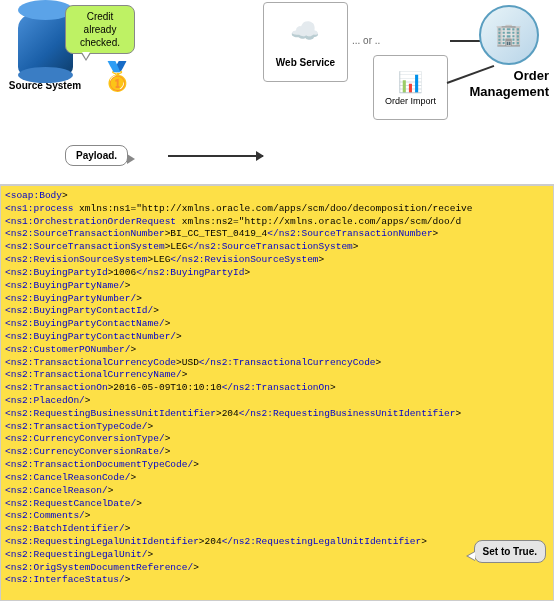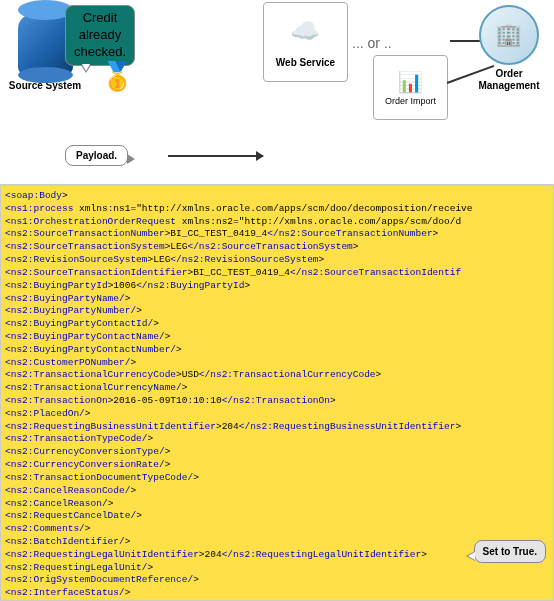--- a/index.html
+++ b/index.html
@@ -69,25 +69,25 @@
       text-align: center;
       margin-top: 5px;
       line-height: 1.2;
     }
 
     
     .credit-bubble {
       position: absolute;
       left: 65px;
       top: 5px;
-      background: #0f766e;
+      background: #bef264;
       border: 1.5px solid #888;
       border-radius: 8px;
       padding: 4px 6px;
-      font-size: 13px;
+      font-size: 10px;
       color: #000;
       text-align: center;
       line-height: 1.3;
       width: 70px;
     }
     .credit-bubble::before {
       content: '';
       position: absolute;
       bottom: -8px;
       left: 15px;
@@ -180,21 +180,21 @@
       color: #000;
       text-align: center;
       margin-top: 12px;
     }
 
     
     .or-text {
       position: absolute;
       left: 352px;
       top: 35px;
-      font-size: 14px;
+      font-size: 10px;
       color: #666;
     }
 
     
     .order-import-box {
       position: absolute;
       left: 373px;
       top: 55px;
       width: 75px;
       height: 65px;
@@ -251,24 +251,24 @@
       height: 60px;
       border-radius: 50%;
       background: linear-gradient(135deg, #e8f4f8 0%, #b8d4e8 100%);
       border: 2px solid #5a9ec0;
       display: flex;
       align-items: center;
       justify-content: center;
       font-size: 22px;
     }
     .order-mgmt-label {
-      font-size: 10px;
+      font-size: 13px;
       font-weight: bold;
       color: #000;
-      text-align: center;
+      text-align: right;
       margin-top: 3px;
       line-height: 1.2;
     }
 
     
     .diagonal-line {
       position: absolute;
       left: 447px;
       top: 82px;
       width: 50px;
@@ -383,21 +383,20 @@
 
 </div>
 
 <div class="xml-area" id="xml-area">
 <div class="xml-line"><span style="color:#0000cc">&lt;soap:Body</span>&gt;</div>
     <div class="xml-line">  <span style="color:#0000cc">&lt;ns1:process</span> xmlns:ns1="http://xmlns.oracle.com/apps/scm/doo/decomposition/receive</div>
     <div class="xml-line">    <span style="color:#0000cc">&lt;ns1:OrchestrationOrderRequest</span> xmlns:ns2="http://xmlns.oracle.com/apps/scm/doo/d</div>
     <div class="xml-line">      <span style="color:#0000cc">&lt;ns2:SourceTransactionNumber</span>&gt;BI_CC_TEST_0419_4<span style="color:#0000cc">&lt;/ns2:SourceTransactionNumber</span>&gt;</div>
     <div class="xml-line">      <span style="color:#0000cc">&lt;ns2:SourceTransactionSystem</span>&gt;LEG<span style="color:#0000cc">&lt;/ns2:SourceTransactionSystem</span>&gt;</div>
     <div class="xml-line">      <span style="color:#0000cc">&lt;ns2:RevisionSourceSystem</span>&gt;LEG<span style="color:#0000cc">&lt;/ns2:RevisionSourceSystem</span>&gt;</div>
-    <div class="xml-line">      <span style="color:#0000cc">&lt;ns2:SourceTransactionIdentifier</span>&gt;BI_CC_TEST_0419_4<span style="color:#0000cc">&lt;/ns2:SourceTransactionIdentif</span></div>
     <div class="xml-line">      <span style="color:#0000cc">&lt;ns2:BuyingPartyId</span>&gt;1006<span style="color:#0000cc">&lt;/ns2:BuyingPartyId</span>&gt;</div>
     <div class="xml-line">      <span style="color:#0000cc">&lt;ns2:BuyingPartyName/</span>&gt;</div>
     <div class="xml-line">      <span style="color:#0000cc">&lt;ns2:BuyingPartyNumber/</span>&gt;</div>
     <div class="xml-line">      <span style="color:#0000cc">&lt;ns2:BuyingPartyContactId/</span>&gt;</div>
     <div class="xml-line">      <span style="color:#0000cc">&lt;ns2:BuyingPartyContactName/</span>&gt;</div>
     <div class="xml-line">      <span style="color:#0000cc">&lt;ns2:BuyingPartyContactNumber/</span>&gt;</div>
     <div class="xml-line">      <span style="color:#0000cc">&lt;ns2:CustomerPONumber/</span>&gt;</div>
     <div class="xml-line">      <span style="color:#0000cc">&lt;ns2:TransactionalCurrencyCode</span>&gt;USD<span style="color:#0000cc">&lt;/ns2:TransactionalCurrencyCode</span>&gt;</div>
     <div class="xml-line">      <span style="color:#0000cc">&lt;ns2:TransactionalCurrencyName/</span>&gt;</div>
     <div class="xml-line">      <span style="color:#0000cc">&lt;ns2:TransactionOn</span>&gt;2016-05-09T10:10:10<span style="color:#0000cc">&lt;/ns2:TransactionOn</span>&gt;</div>

